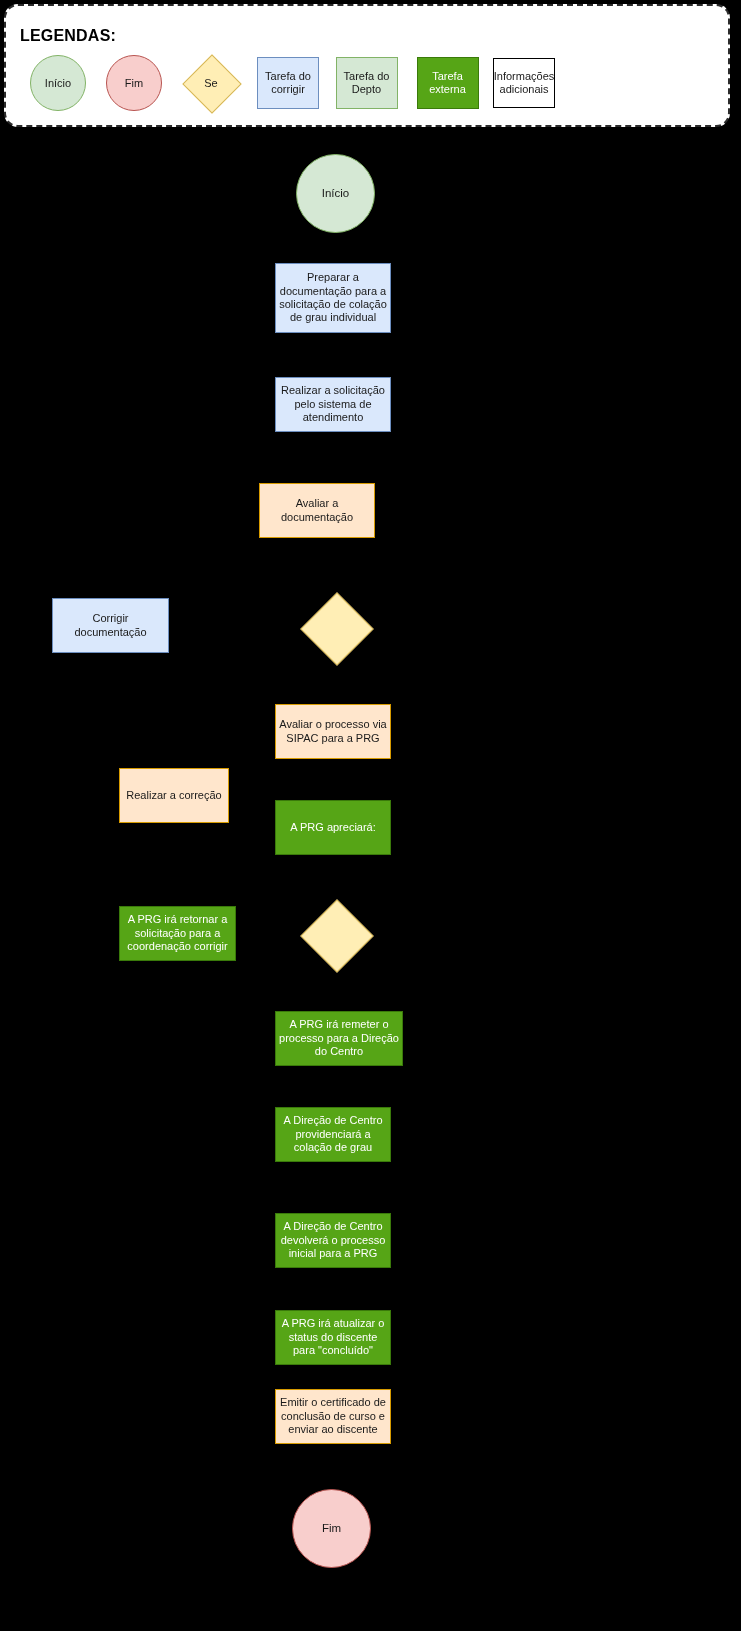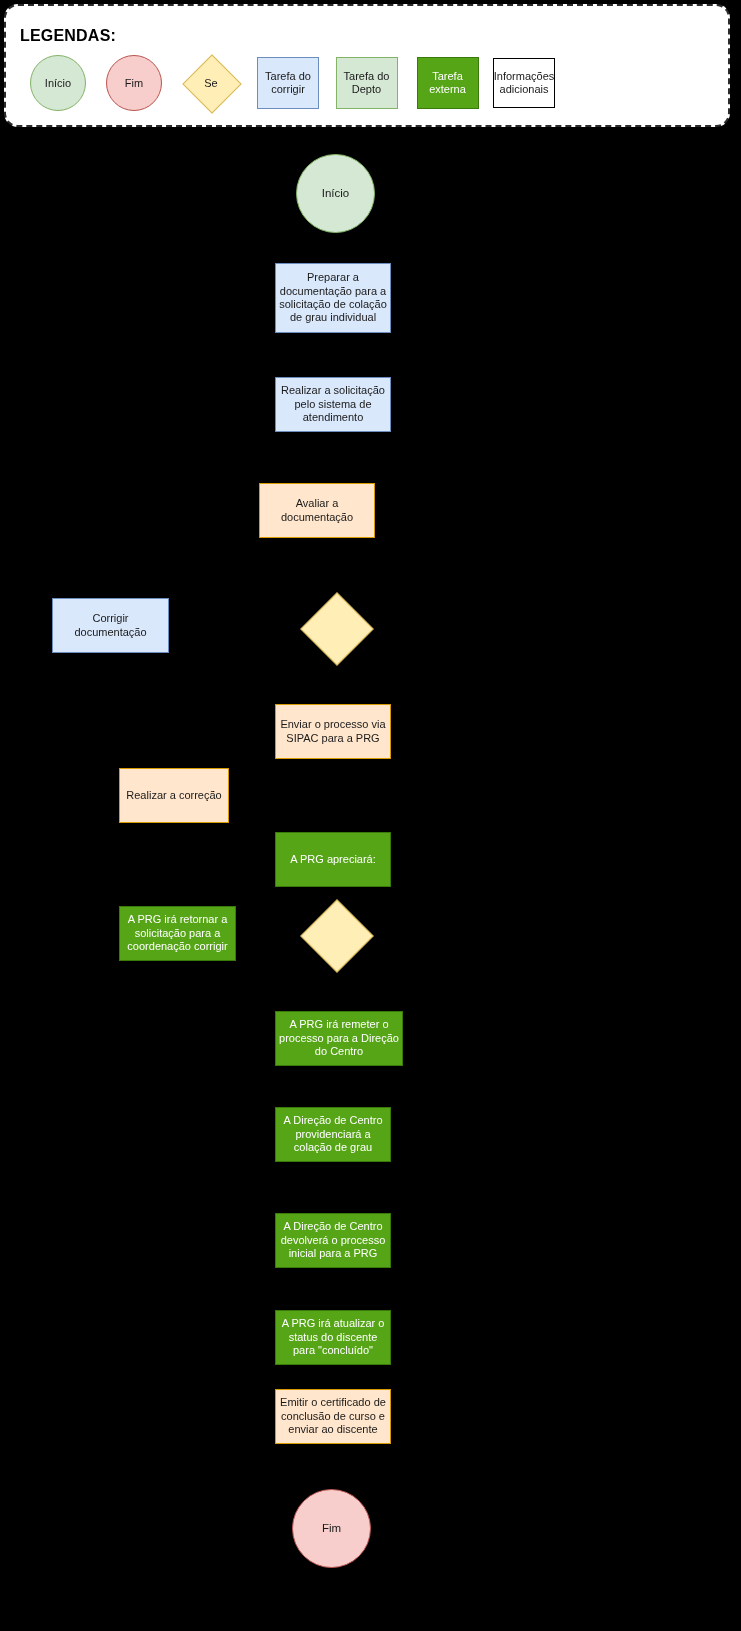--- a/index.html
+++ b/index.html
@@ -220,26 +220,26 @@
       <span>Avaliar a documentação</span>
     </div>
     <div class="node role-discente" style="left: 52px; top: 598px; width: 117px; height: 55px;">
       <span>Corrigir documentação</span>
     </div>
     <div class="node role-decision decision" style="left: 291px; top: 583px; width: 90px; height: 90px;">
       <span class="dia-inner"></span>
       <span class="dia-label"></span>
     </div>
     <div class="node role-coordenacao" style="left: 275px; top: 704px; width: 116px; height: 55px;">
-      <span>Enviar o processo via SIPAC para a PRG</span>
+      <span>Avaliar o processo via SIPAC para a PRG</span>
     </div>
     <div class="node role-coordenacao" style="left: 119px; top: 768px; width: 110px; height: 55px;">
       <span>Realizar a correção</span>
     </div>
-    <div class="node role-externa" style="left: 275px; top: 832px; width: 116px; height: 55px;">
+    <div class="node role-externa" style="left: 275px; top: 800px; width: 116px; height: 55px;">
       <span>A PRG apreciará:</span>
     </div>
     <div class="node role-externa" style="left: 119px; top: 906px; width: 117px; height: 55px;">
       <span>A PRG irá retornar a solicitação para a coordenação corrigir</span>
     </div>
     <div class="node role-decision decision" style="left: 291px; top: 890px; width: 90px; height: 90px;">
       <span class="dia-inner"></span>
       <span class="dia-label"></span>
     </div>
     <div class="node role-externa" style="left: 275px; top: 1011px; width: 128px; height: 55px;">

